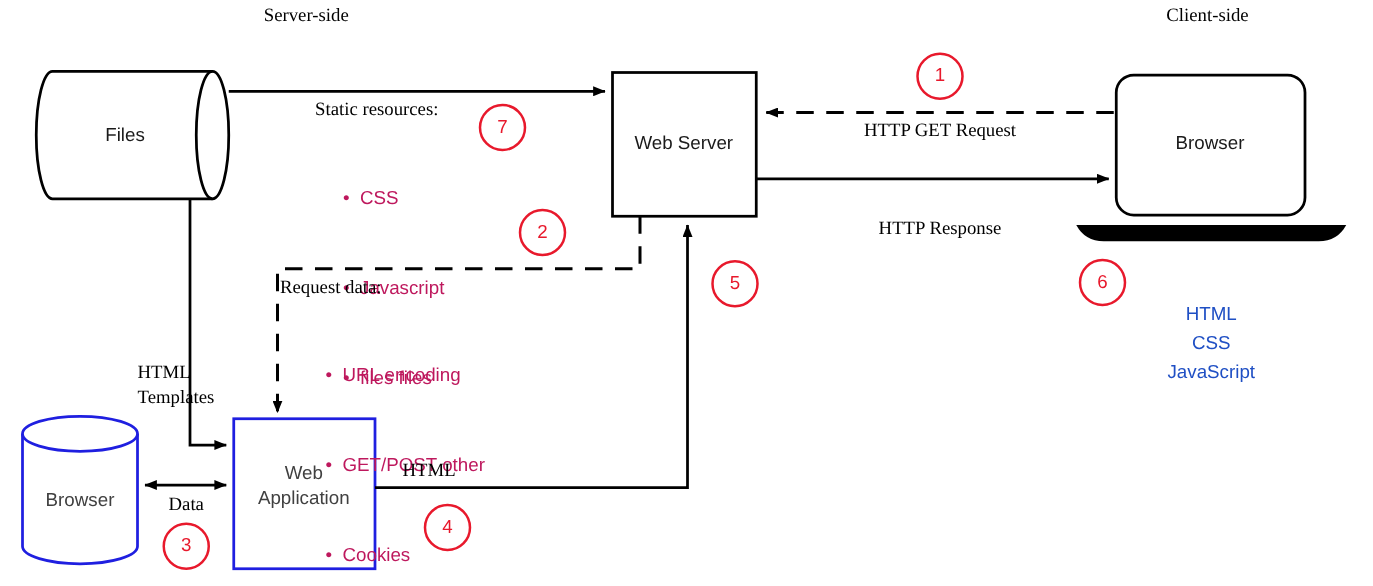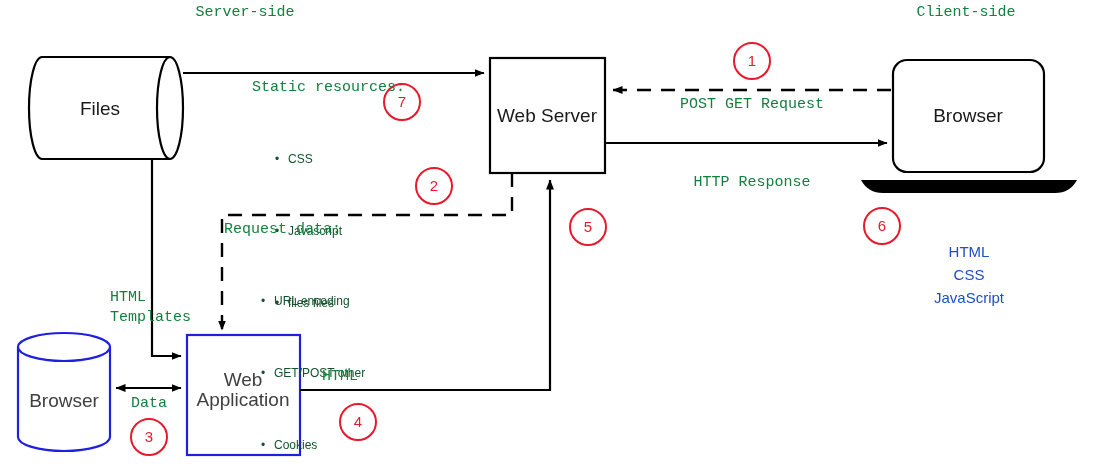--- a/index.html
+++ b/index.html
@@ -19,43 +19,43 @@
   }
   #diagram-svg {
     position: absolute;
     left: 0;
     top: 0;
     width: 1098px;
     height: 469px;
   }
   .lbl {
     position: absolute;
-    font-family: Liberation Mono, monospace;
+    font-family: Liberation Serif, serif;
     font-size: 15px;
-    color: #15803d;
+    color: #000000;
     white-space: pre;
     line-height: 20px;
   }
   .lbl.center { text-align: center; transform: translateX(-50%); }
   .node-text {
     position: absolute;
     text-align: center;
     transform: translate(-50%, -50%);
-    font-size: 19px;
+    font-size: 15px;
     color: #1a1a1a;
     line-height: 19px;
     white-space: pre;
     pointer-events: none;
   }
   .node-text.blue { color: #404040; }
   .bullet-list {
     position: absolute;
-    font-size: 12px;
+    font-size: 15px;
     line-height: 24px;
-    color: #14532d;
+    color: #be185d;
     white-space: pre;
   }
   .bullet-list .row { display: block; }
   .bullet-list .bul {
     display: inline-block;
     width: 22px;
     text-align: center;
   }
   .bullet-list .nobul {
     display: inline-block;
@@ -154,21 +154,21 @@
     <span class="row"><span class="bul">•</span><span>files files</span></span>
   </div>
 
   <div class="lbl" style="left:224px; top:220px;">Request data:</div>
   <div class="bullet-list" style="left:252px; top:241px;">
     <span class="row"><span class="bul">•</span><span>URL encoding</span></span>
     <span class="row"><span class="bul">•</span><span>GET/POST other</span></span>
     <span class="row"><span class="bul">•</span><span>Cookies</span></span>
   </div>
 
-  <div class="lbl center" style="left:752px; top:95px;">POST GET Request</div>
+  <div class="lbl center" style="left:752px; top:95px;">HTTP GET Request</div>
   <div class="lbl center" style="left:752px; top:145px;margin-top:28px;">HTTP Response</div>
 
   <div class="lbl" style="left:110px; top:288px;">HTML</div>
   <div class="lbl" style="left:110px; top:308px;">Templates</div>
 
   <div class="lbl center" style="left:149px; top:394px;">Data</div>
 
   <div class="lbl" style="left:322px; top:367px;">HTML</div>
 
   <div class="stack-text" style="left:969px; top:240px;">

